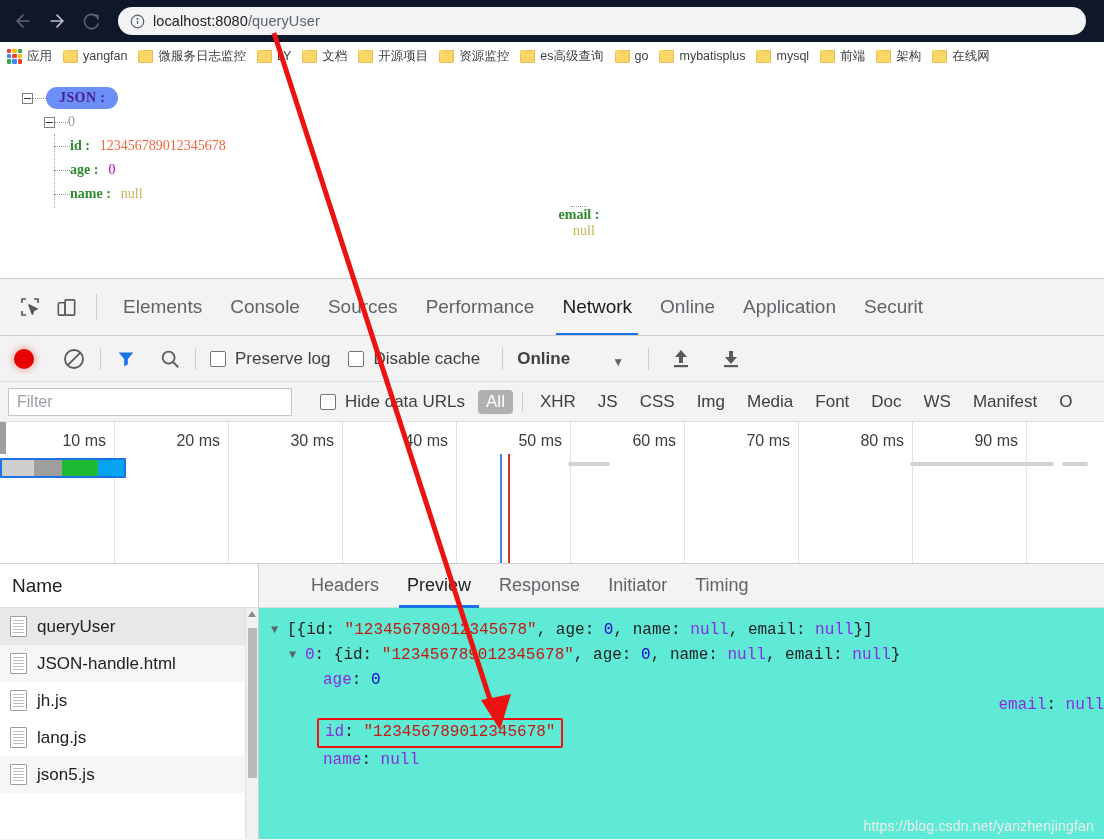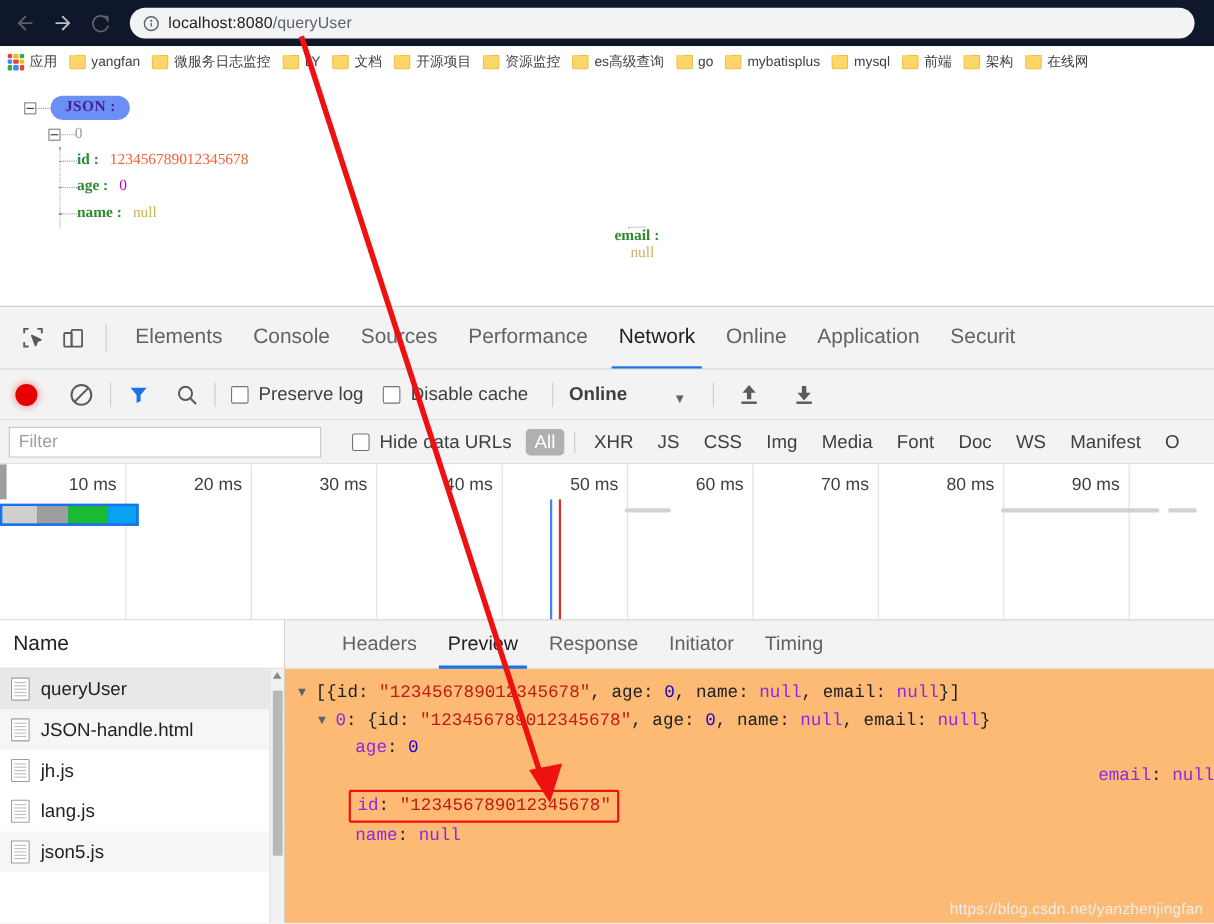--- a/index.html
+++ b/index.html
@@ -220,21 +220,21 @@
   .scroll-thumb {
     position: absolute; top: 20px; left: 2px; width: 9px; height: 150px;
     background: #b8b8b8; border-radius: 1px;
   }
   .scroll-up {
     position: absolute; top: 3px; left: 2px; width: 0; height: 0;
     border-left: 4.5px solid transparent; border-right: 4.5px solid transparent;
     border-bottom: 6px solid #8a8a8a;
   }
 
-  .detail-pane { flex: 1; background: #fdba74; position: relative; }
+  .detail-pane { flex: 1; background: #5eead4; position: relative; }
   .detail-tabs {
     display: flex; align-items: center; height: 44px;
     border-bottom: 1px solid #dedede; background: #f3f3f3; padding-left: 38px;
   }
   .dtab {
     font-size: 18px; color: #5f6368; padding: 0 14px; height: 44px;
     display: flex; align-items: center; position: relative; white-space:nowrap;
   }
   .dtab.active { color: #202124; }
   .dtab.active:after {

